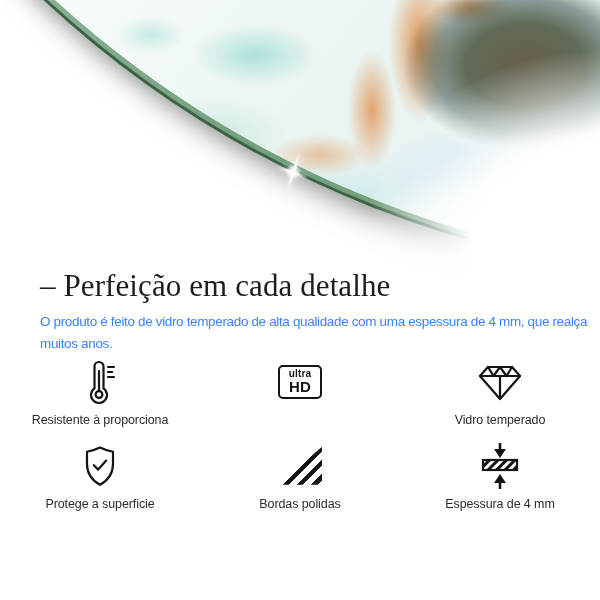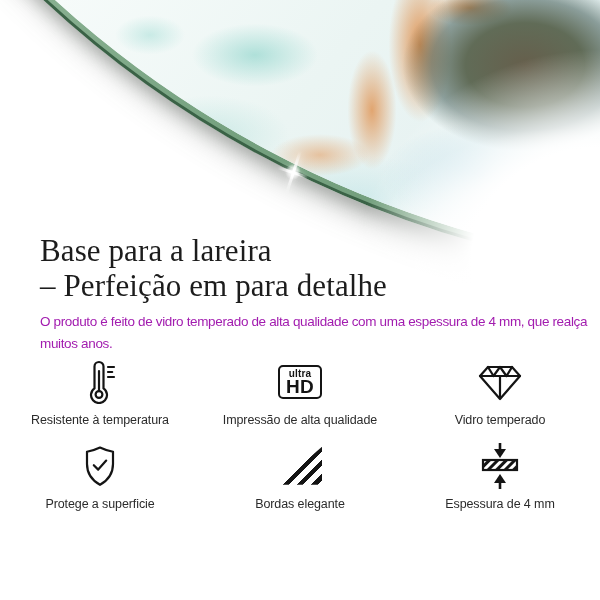--- a/index.html
+++ b/index.html
@@ -44,36 +44,36 @@
       filter:drop-shadow(0 0 3px rgba(255,255,255,.95)); }
   .sparkle .core { position:absolute; left:14px; top:14px; width:16px; height:16px; border-radius:50%;
       background:radial-gradient(circle, rgba(255,255,255,1) 0%, rgba(255,255,255,.6) 40%, rgba(255,255,255,0) 70%); }
 
   
   main { position:relative; z-index:5; padding:233px 40px 0; }
 
   h1 { font-family:"Liberation Serif", serif; font-weight:400; color:#1c1c1c;
        font-size:31px; line-height:35px; letter-spacing:.1px; }
 
-  .desc { margin-top:8px; color:#a21caf; font-size:13.5px; line-height:22.4px; letter-spacing:-.35px; }
+  .desc { margin-top:8px; color:#3b82f6; font-size:13.5px; line-height:22.4px; letter-spacing:-.35px; }
   .desc span { display:block; white-space:nowrap; }
 
   .features { margin:4px -40px 0; display:grid; grid-template-columns:repeat(3,1fr);
               row-gap:16px; }
   .feature { display:flex; flex-direction:column; align-items:center; }
   .icon-box { height:44px; display:flex; align-items:center; justify-content:center; }
   .feature .label { margin-top:8px; font-size:12.5px; line-height:16px; color:#2b2b2b;
                     letter-spacing:-.1px; white-space:nowrap; }
 
   svg.fi { stroke:#141414; fill:none; stroke-width:2.2; stroke-linecap:round; stroke-linejoin:round; }
 
   .hd-badge { width:38px; border:2.5px solid #141414; border-radius:5px; padding:2px 20px 3px;
               display:flex; flex-direction:column; align-items:center; color:#141414; }
   .hd-badge .t1 { font-size:10px; font-weight:600; line-height:10px; letter-spacing:.2px; }
-  .hd-badge .t2 { font-size:19px; font-weight:800; line-height:15px; letter-spacing:.2px; }
+  .hd-badge .t2 { font-size:15px; font-weight:800; line-height:15px; letter-spacing:.2px; }
 
   .stripes { width:44px; height:38px;
       background:repeating-linear-gradient(135deg, #141414 0 4.5px, transparent 4.5px 10px);
       -webkit-clip-path:polygon(0 100%, 100% 0, 100% 100%);
       clip-path:polygon(0 100%, 100% 0, 100% 100%); }
 </style>
 </head>
 <body>
 
 <div class="hero">
@@ -85,51 +85,50 @@
   <div class="fade-right"></div>
   <div class="sparkle">
     <div class="ray-v"></div>
       <div class="ray-h"></div>
       <div class="core"></div>
   </div>
 </div>
 
 <main>
   <h1>
-    <span>Base para a lareira</span><br>
-    <span>– Perfeição em para detalhe</span>
+    <br>
+    <span>– Perfeição em cada detalhe</span>
   </h1>
 
   <div class="desc">
     <span>O produto é feito de vidro temperado de alta qualidade com uma espessura de 4 mm, que realça</span>
     <span>muitos anos.</span>
   </div>
 
   <div class="features">
 
     <div class="feature">
       <div class="icon-box">
         <svg class="fi" width="34" height="44" viewBox="0 0 34 44">
           <path d="M11.5 28.4 L11.5 6.5 A4.5 4.5 0 0 1 20.5 6.5 L20.5 28.4 A8 8 0 1 1 11.5 28.4 Z"></path>
           <circle cx="16" cy="34.5" r="3.4"></circle>
           <path d="M16 31 V11"></path>
           <path d="M25 7 h6 M25 12 h4.2 M25 17 h6"></path>
         </svg>
       </div>
-      <span class="label">Resistente à temperatura</span>
+      <span class="label">Resistente à proporciona</span>
     </div>
 
     <div class="feature">
       <div class="icon-box">
         <div class="hd-badge">
           <span class="t1">ultra</span>
           <span class="t2">HD</span>
         </div>
       </div>
-      <span class="label">Impressão de alta qualidade</span>
     </div>
 
     <div class="feature">
       <div class="icon-box">
         <svg class="fi" width="48" height="40" viewBox="0 0 48 40" stroke-width="2">
           <path d="M12 5 H36 L44 14 L24 37 L4 14 Z"></path>
           <path d="M4 14 H44"></path>
           <path d="M12 5 L17.5 14 L24 5 L30.5 14 L36 5"></path>
           <path d="M24 14 L24 36"></path>
         </svg>
@@ -144,21 +143,21 @@
           <path d="M13.8 20.2 l4.4 4.4 l8 -9"></path>
         </svg>
       </div>
       <span class="label">Protege a superficie</span>
     </div>
 
     <div class="feature">
       <div class="icon-box">
         <div class="stripes"></div>
       </div>
-      <span class="label">Bordas elegante</span>
+      <span class="label">Bordas polidas</span>
     </div>
 
     <div class="feature">
       <div class="icon-box">
         <svg width="40" height="48" viewBox="0 0 40 48">
           <defs>
             <pattern id="hatch" patternUnits="userSpaceOnUse" width="6" height="6" patternTransform="rotate(45)">
               <rect width="3" height="6" fill="#141414"></rect>
             </pattern>
           </defs>

